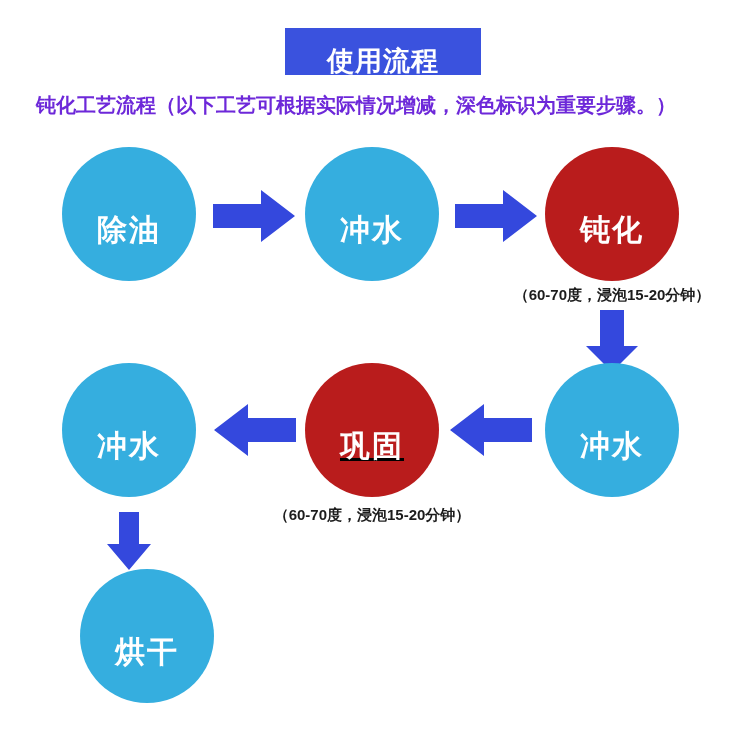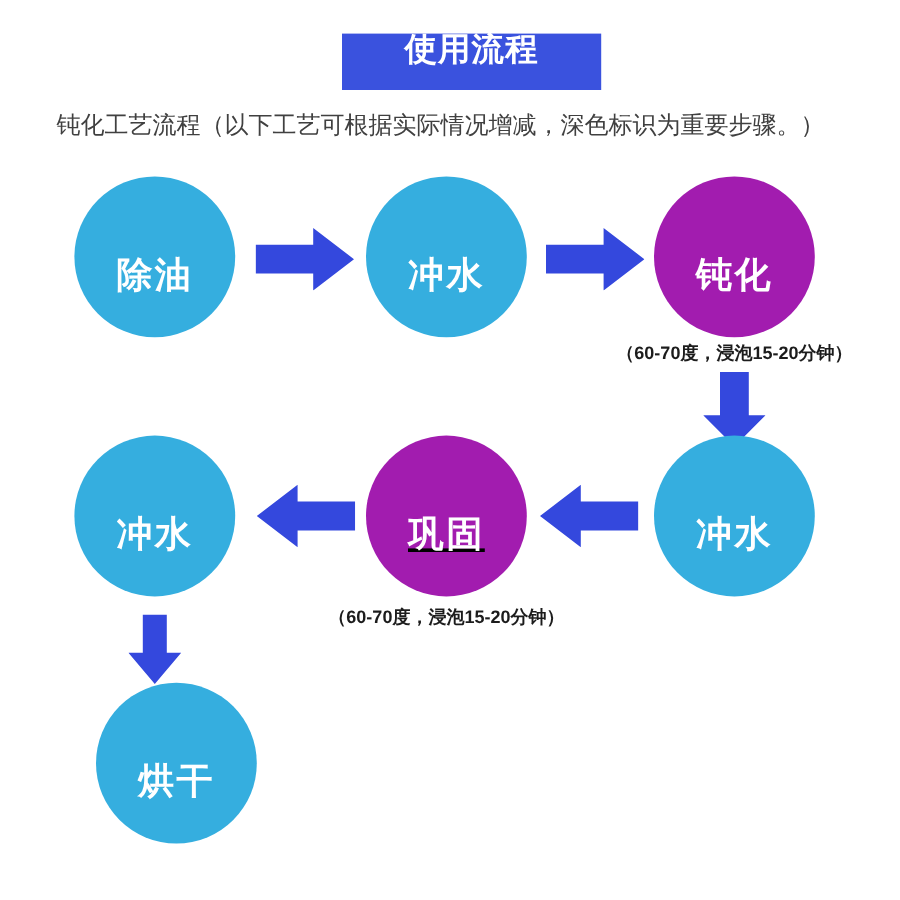--- a/index.html
+++ b/index.html
@@ -18,44 +18,44 @@
     position: relative;
     width: 750px;
     height: 750px;
   }
 
   
   .title-box {
     position: absolute;
     left: 285px;
     top: 28px;
-    width: 216px;
+    width: 196px;
     height: 47px;
     background: #3a52de;
     display: flex;
-    align-items: flex-start;
+    align-items: flex-end;
     justify-content: center;
   }
   .title-text {
     color: #ffffff;
     font-size: 27px;
     font-weight: bold;
     letter-spacing: 1px;
     line-height: 1;
   }
 
   
   .subtitle {
     position: absolute;
-    left: 47px;
+    left: 36px;
     top: 93px;
     width: 700px;
-    color: #404040;
+    color: #6d28d9;
     font-size: 20px;
-    font-weight: normal;
+    font-weight: bold;
     white-space: nowrap;
     line-height: 1.2;
   }
 
   
   .node {
     position: absolute;
     border-radius: 50%;
     display: flex;
     align-items: center;
@@ -65,21 +65,21 @@
   .node-label {
     color: #ffffff;
     font-size: 30px;
     font-weight: bold;
     letter-spacing: 2px;
     line-height: 1;
     white-space: nowrap;
     margin-top: 32px;
   }
   .node.light { background: #35aedf; }
-  .node.dark  { background: #a21caf; }
+  .node.dark  { background: #b91c1c; }
 
   
   .caption {
     position: absolute;
     color: #1c1c1c;
     font-size: 15px;
     font-weight: bold;
     white-space: nowrap;
     line-height: 1.2;
     text-align: center;

